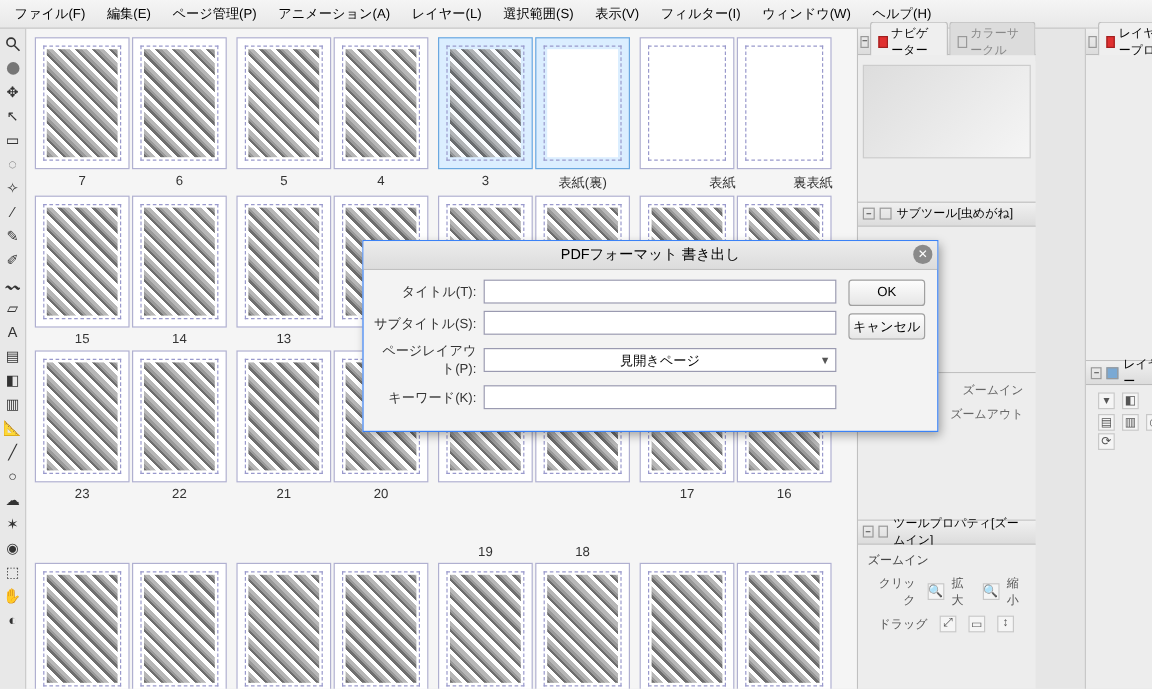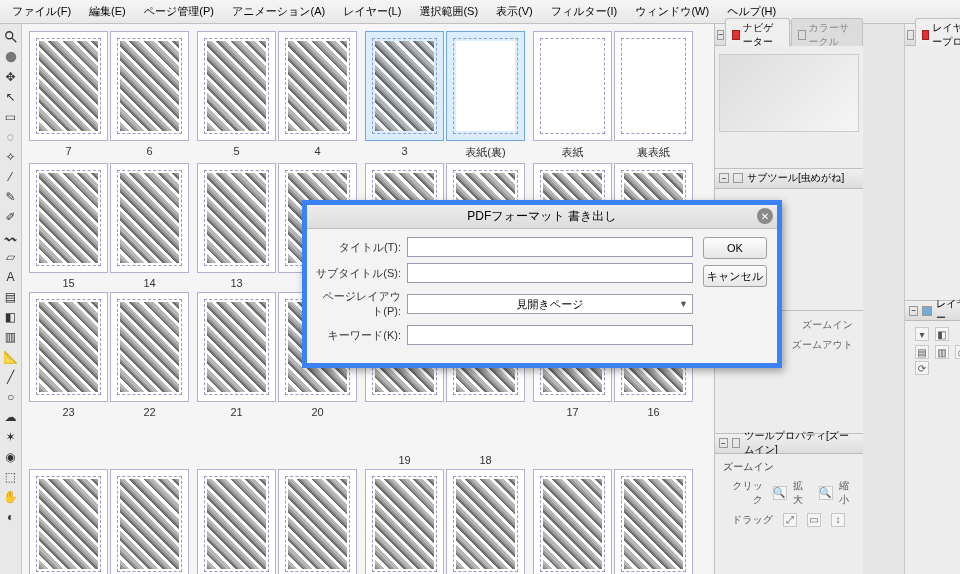--- a/index.html
+++ b/index.html
@@ -40,21 +40,21 @@
   .panelbody.preview{ min-height:90px; background:#ededed; position:relative;}
   .panelbody.preview .previewbox{ margin:4px auto; width:140px; height:78px; background:linear-gradient(135deg,#ddd,#f5f5f5); border:1px solid #ccc;}
   .slimhdr{height:20px;background:linear-gradient(#f0f0f0,#dcdcdc);border-bottom:1px solid #bbb;display:flex;align-items:center;padding:0 4px;font-size:10px;gap:4px;}
   .slimhdr .collapse{width:10px;height:10px;border:1px solid #999;font-size:8px;display:flex;align-items:center;justify-content:center;}
   .zoomline{display:flex;justify-content:flex-end;padding:3px 6px;color:#666;font-size:10px;}
   .tinyico{width:14px;height:14px;border:1px solid #c8c8c8;background:#f5f5f5;display:inline-flex;align-items:center;justify-content:center;margin-left:4px;font-size:10px;}
   .proprow{display:flex;align-items:center;padding:3px 4px;gap:6px;color:#555;}
   .proprow .lbl{width:50px;text-align:right;}
 
   
-  .modal { position: absolute; left: 302px; top: 200px; width: 480px; background: #f3f3f3; border: 5px solid #3b82f6; box-shadow: 2px 3px 8px rgba(0,0,0,.35); }
+  .modal { position: absolute; left: 302px; top: 200px; width: 480px; background: #f3f3f3; border: 1px solid #3b82f6; box-shadow: 2px 3px 8px rgba(0,0,0,.35); }
   .modal .titlebar { height: 24px; background: linear-gradient(#ececec,#dcdcdc); border-bottom: 1px solid #c0c0c0; display: flex; align-items: center; justify-content: center; position: relative; font-size: 12px; }
   .modal .closebtn { position: absolute; right: 4px; top: 3px; width: 16px; height: 16px; border-radius: 8px; background: #8a8a8a; color: #fff; display: flex; align-items: center; justify-content: center; font-size: 10px; }
   .modal .body { display: flex; padding: 8px 10px 12px 6px; }
   .modal .form { flex: 1; }
   .modal .btns { width: 74px; padding-left: 10px; display: flex; flex-direction: column; gap: 6px; }
   .modal .btn { height: 22px; background: linear-gradient(#fdfdfd,#e6e6e6); border: 1px solid #a0a0a0; border-radius: 3px; font-size: 11px; display:flex;align-items:center;justify-content:center;}
   .frow { display: flex; align-items: center; margin-bottom: 6px; }
   .frow label { width: 94px; text-align: right; padding-right: 6px; font-size: 11px; color: #333; }
   .frow input[type=text] { flex: 1; height: 20px; border: 1px solid #9a9ab0; background: #fff; padding: 0 4px; font-size: 11px; }
   .frow .select { flex: 1; height: 20px; border: 1px solid #9a9ab0; background: #fff; display: flex; align-items: center; justify-content: center; position: relative; }
@@ -162,21 +162,21 @@
           </div>
           <div class="spread-block">
             <div class="spread">
               <div class="thumb-page">
                 <div class="thumb-art blank"></div>
               </div>
               <div class="thumb-page">
                 <div class="thumb-art blank"></div>
               </div>
             </div>
-            <div class="thumb-label" style="display: flex;">
+            <div class="thumb-label" style="display: flex; text-align: right;">
               <span style="flex: 1 1 0%;">表紙</span>
               <span style="flex: 1 1 0%;">裏表紙</span>
             </div>
           </div>
         </div>
         <div class="thumb-row">
           <div class="spread-block">
             <div class="spread">
               <div class="thumb-page">
                 <div class="thumb-art"></div>

